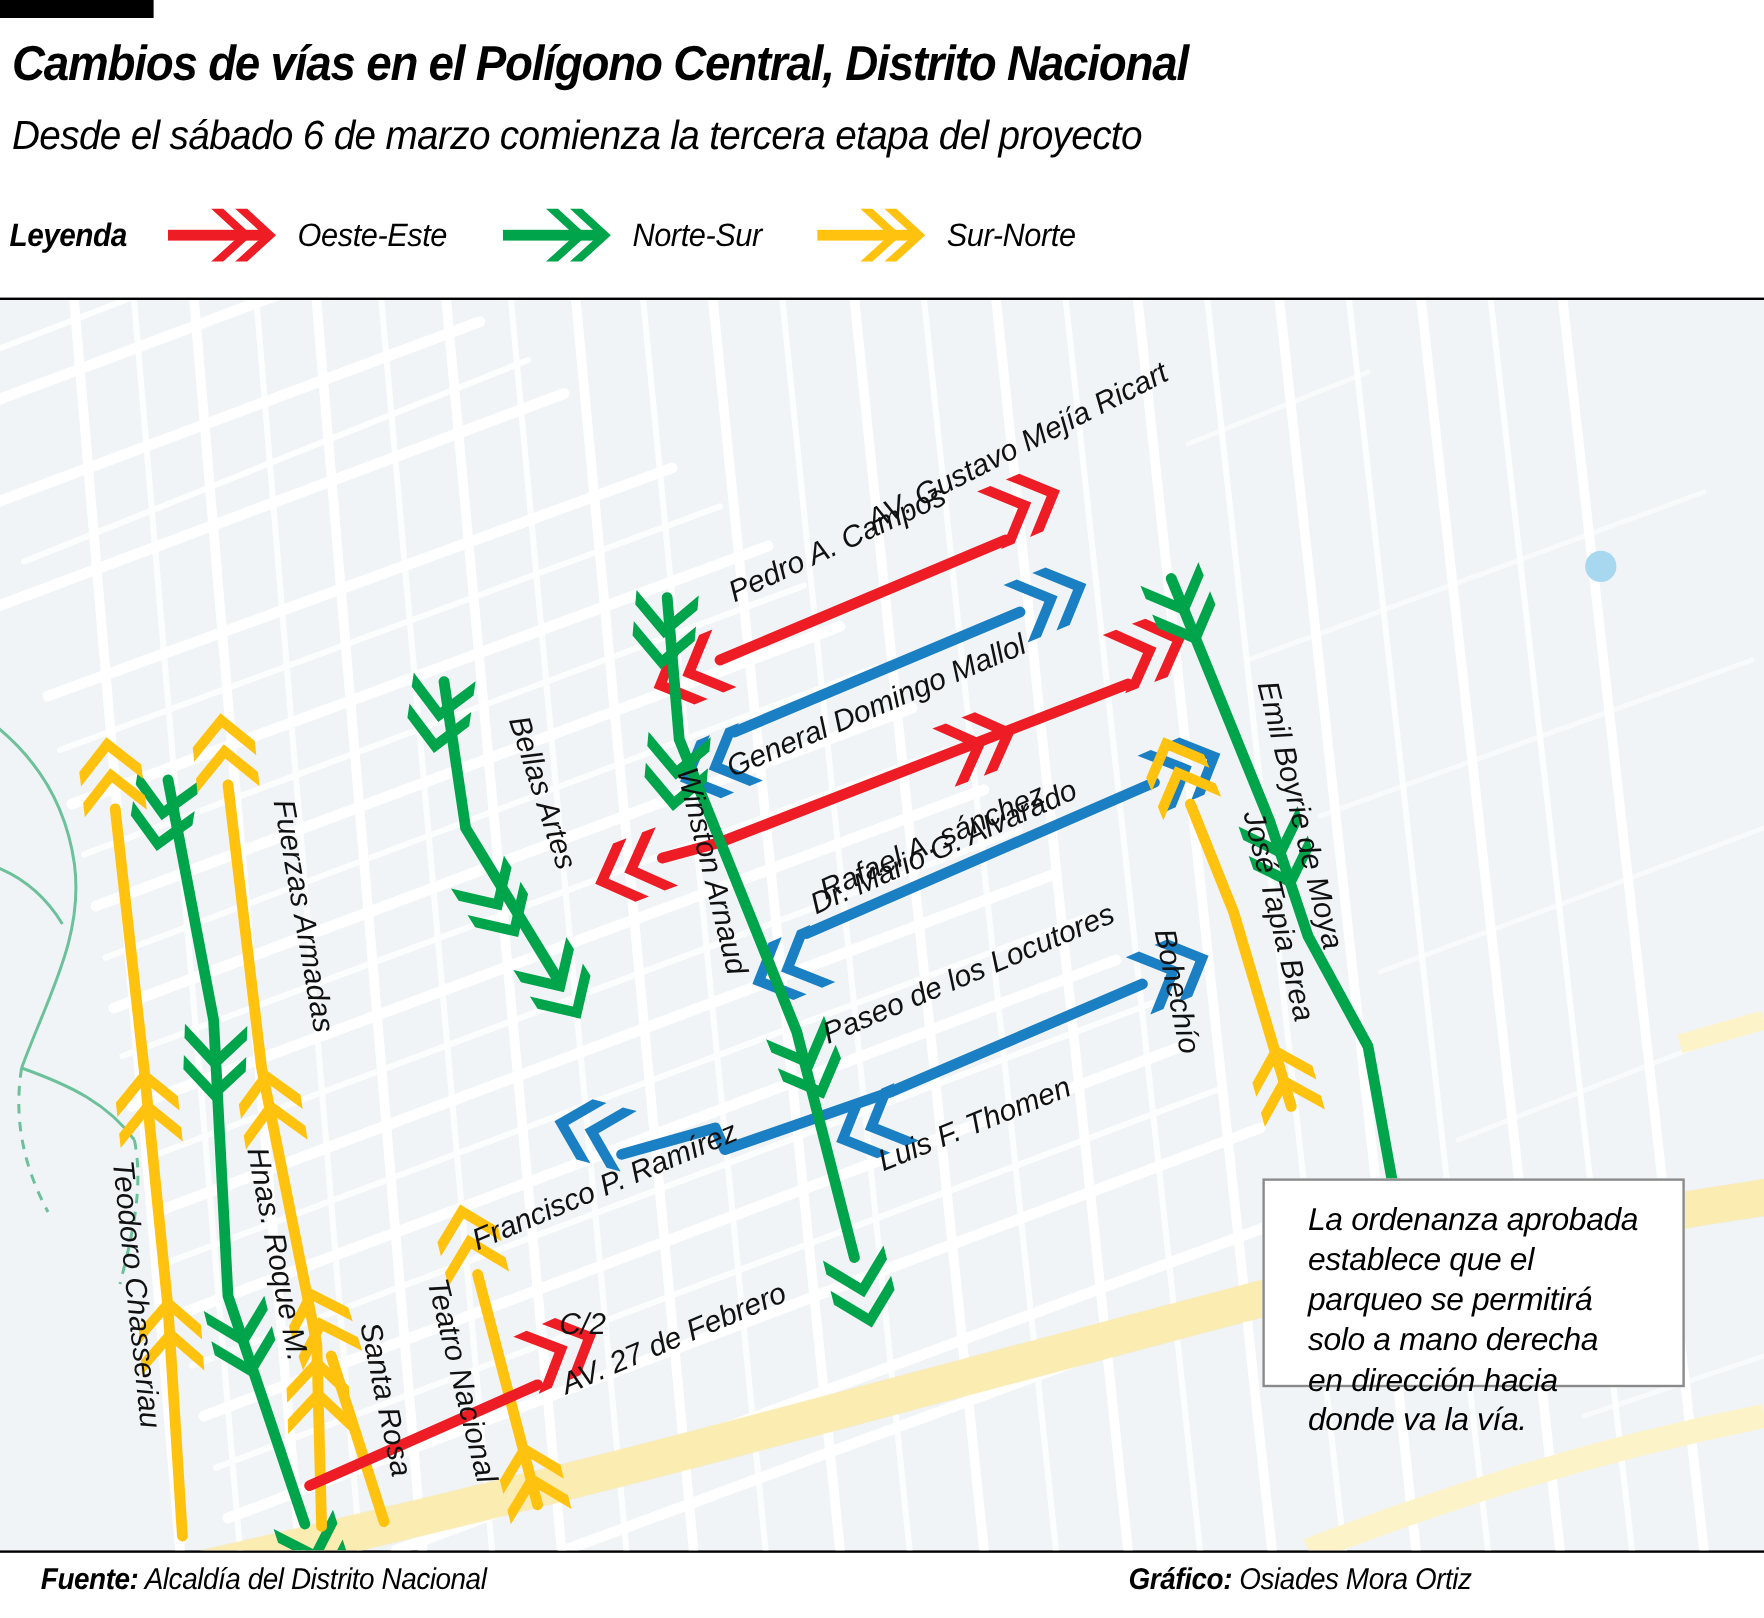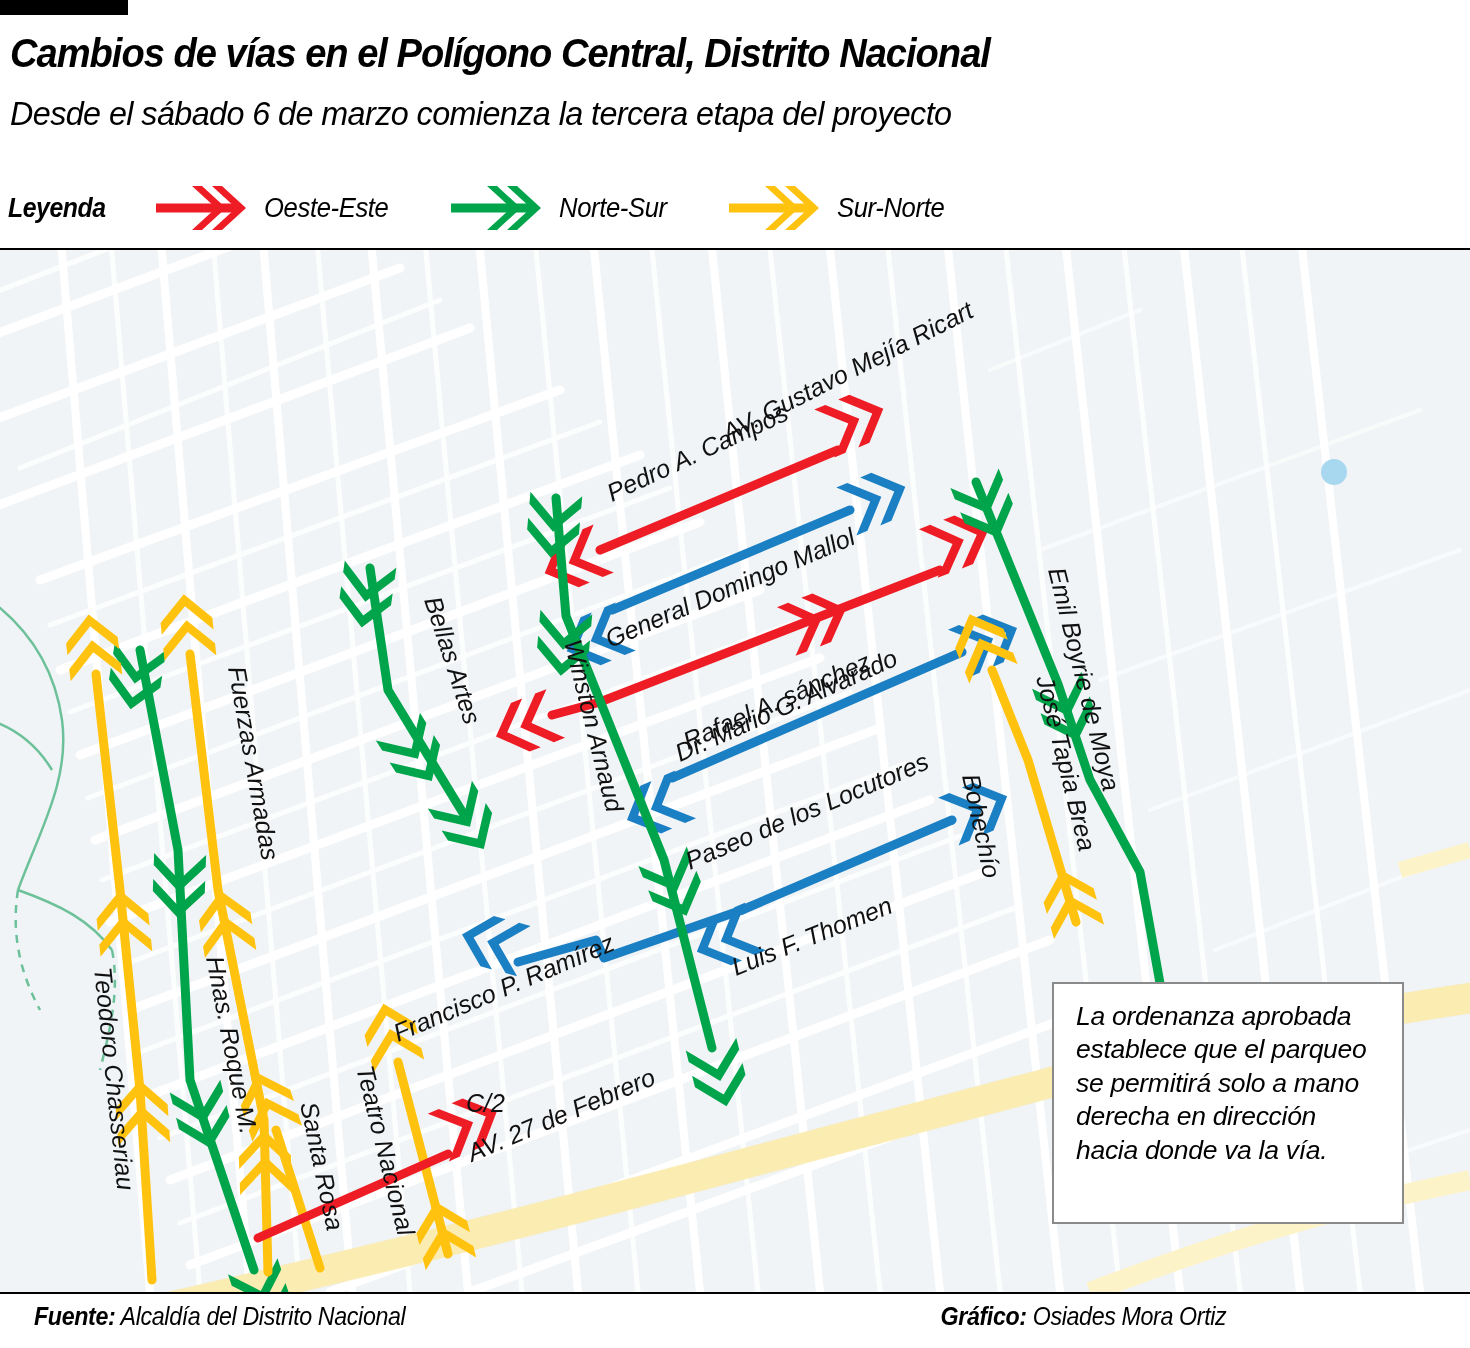--- a/index.html
+++ b/index.html
@@ -9,34 +9,34 @@
   .topbar{position:absolute;left:0;top:0;width:128px;height:15px;background:#000;}
 
   .title{position:absolute;left:10px;top:32px;width:1440px;font-size:41px;font-weight:bold;
          letter-spacing:-1.1px;line-height:1.05;white-space:nowrap;
          font-family:"Liberation Sans Narrow","Liberation Sans",sans-serif;
          transform:scaleX(0.93);transform-origin:left center;}
   .subtitle{position:absolute;left:10px;top:94px;width:1440px;font-size:34px;font-weight:400;
             letter-spacing:-0.6px;white-space:nowrap;
             transform:scaleX(0.95);transform-origin:left center;}
 
-  .legend{position:absolute;left:8px;top:184px;height:48px;display:flex;align-items:center;gap:16px;}
+  .legend{position:absolute;left:8px;top:172px;height:48px;display:flex;align-items:center;gap:0px;}
   .legend-title{font-size:27px;font-weight:bold;letter-spacing:-0.5px;margin-right:26px;
                 transform:scaleX(0.92);transform-origin:left center;}
   .legend-item{display:flex;align-items:center;margin-right:18px;text-align:center;}
   .legend-item .lg-label{font-size:27px;letter-spacing:-0.4px;margin-left:12px;margin-right:22px;
                          transform:scaleX(0.95);transform-origin:left center;}
   .lg-arrow{width:96px;height:46px;display:block;}
 
   .mapbox{position:absolute;left:0;top:248px;width:1470px;height:1042px;
           background:#f1f4f6;border-top:2px solid #000;border-bottom:2px solid #000;overflow:hidden;}
   .mapsvg{position:absolute;left:0;top:0;width:1470px;height:1042px;display:block;}
 
-  .notebox{position:absolute;left:1052px;top:732px;width:352px;height:242px;background:#fff;
-           border:2px solid #8a8a8a;box-sizing:border-box;padding:16px 22px;}
+  .notebox{position:absolute;left:1052px;top:732px;width:352px;height:174px;background:#fff;
+           border:2px solid #8a8a8a;box-sizing:border-box;padding:16px 36px;}
   .notebox p{margin:0;font-size:26.5px;line-height:1.26;letter-spacing:-0.3px;color:#000;}
 
   .footer{position:absolute;left:0;top:1296px;width:1216px;height:52px;margin-left:22px;}
   .f-left{position:absolute;left:12px;top:6px;font-size:25px;letter-spacing:-0.4px;white-space:nowrap;
           transform:scaleX(0.93);transform-origin:left center;}
   .f-right{position:absolute;right:12px;top:6px;font-size:25px;letter-spacing:-0.4px;white-space:nowrap;
            transform:scaleX(0.93);transform-origin:right center;}
   .f-lbl{font-weight:bold;}
 
   .st-label{font-family:"Liberation Sans",sans-serif;font-size:25px;fill:#111;}

